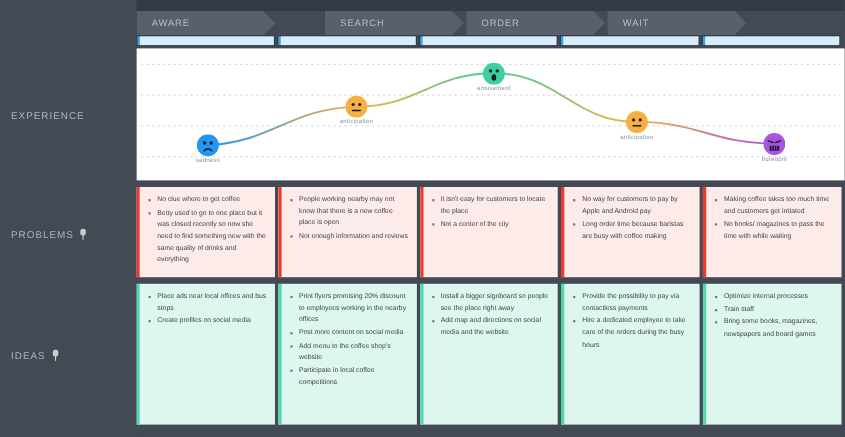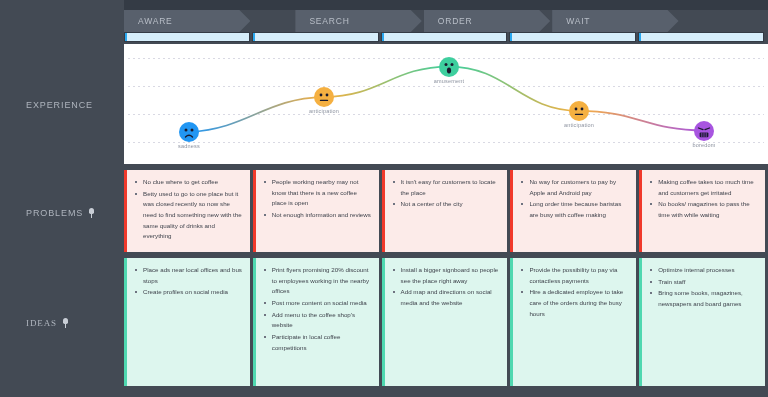--- a/index.html
+++ b/index.html
@@ -32,33 +32,33 @@
     position: absolute;
     left: 0; top: 0;
     width: 124px;
     height: 397px;
     background: #434a54;
     z-index: 5;
   }
 
   .row-label {
     position: absolute;
-    left: 26px;
+    left: 10px;
     color: #aeb4bd;
     font-size: 9px;
     letter-spacing: 0.9px;
     white-space: nowrap;
     display: flex;
     align-items: center;
     gap: 5px;
     justify-content: center;
   }
   .row-label.experience { top: 100px; }
   .row-label.problems   { top: 208px; }
-  .row-label.ideas      { top: 318px; font-family: Liberation Serif, serif; }
+  .row-label.ideas      { top: 318px; }
 
   .pin-icon {
     display: inline-block;
     width: 7px;
     height: 10px;
     position: relative;
   }
   .pin-icon::before {
     content: "";
     position: absolute;

